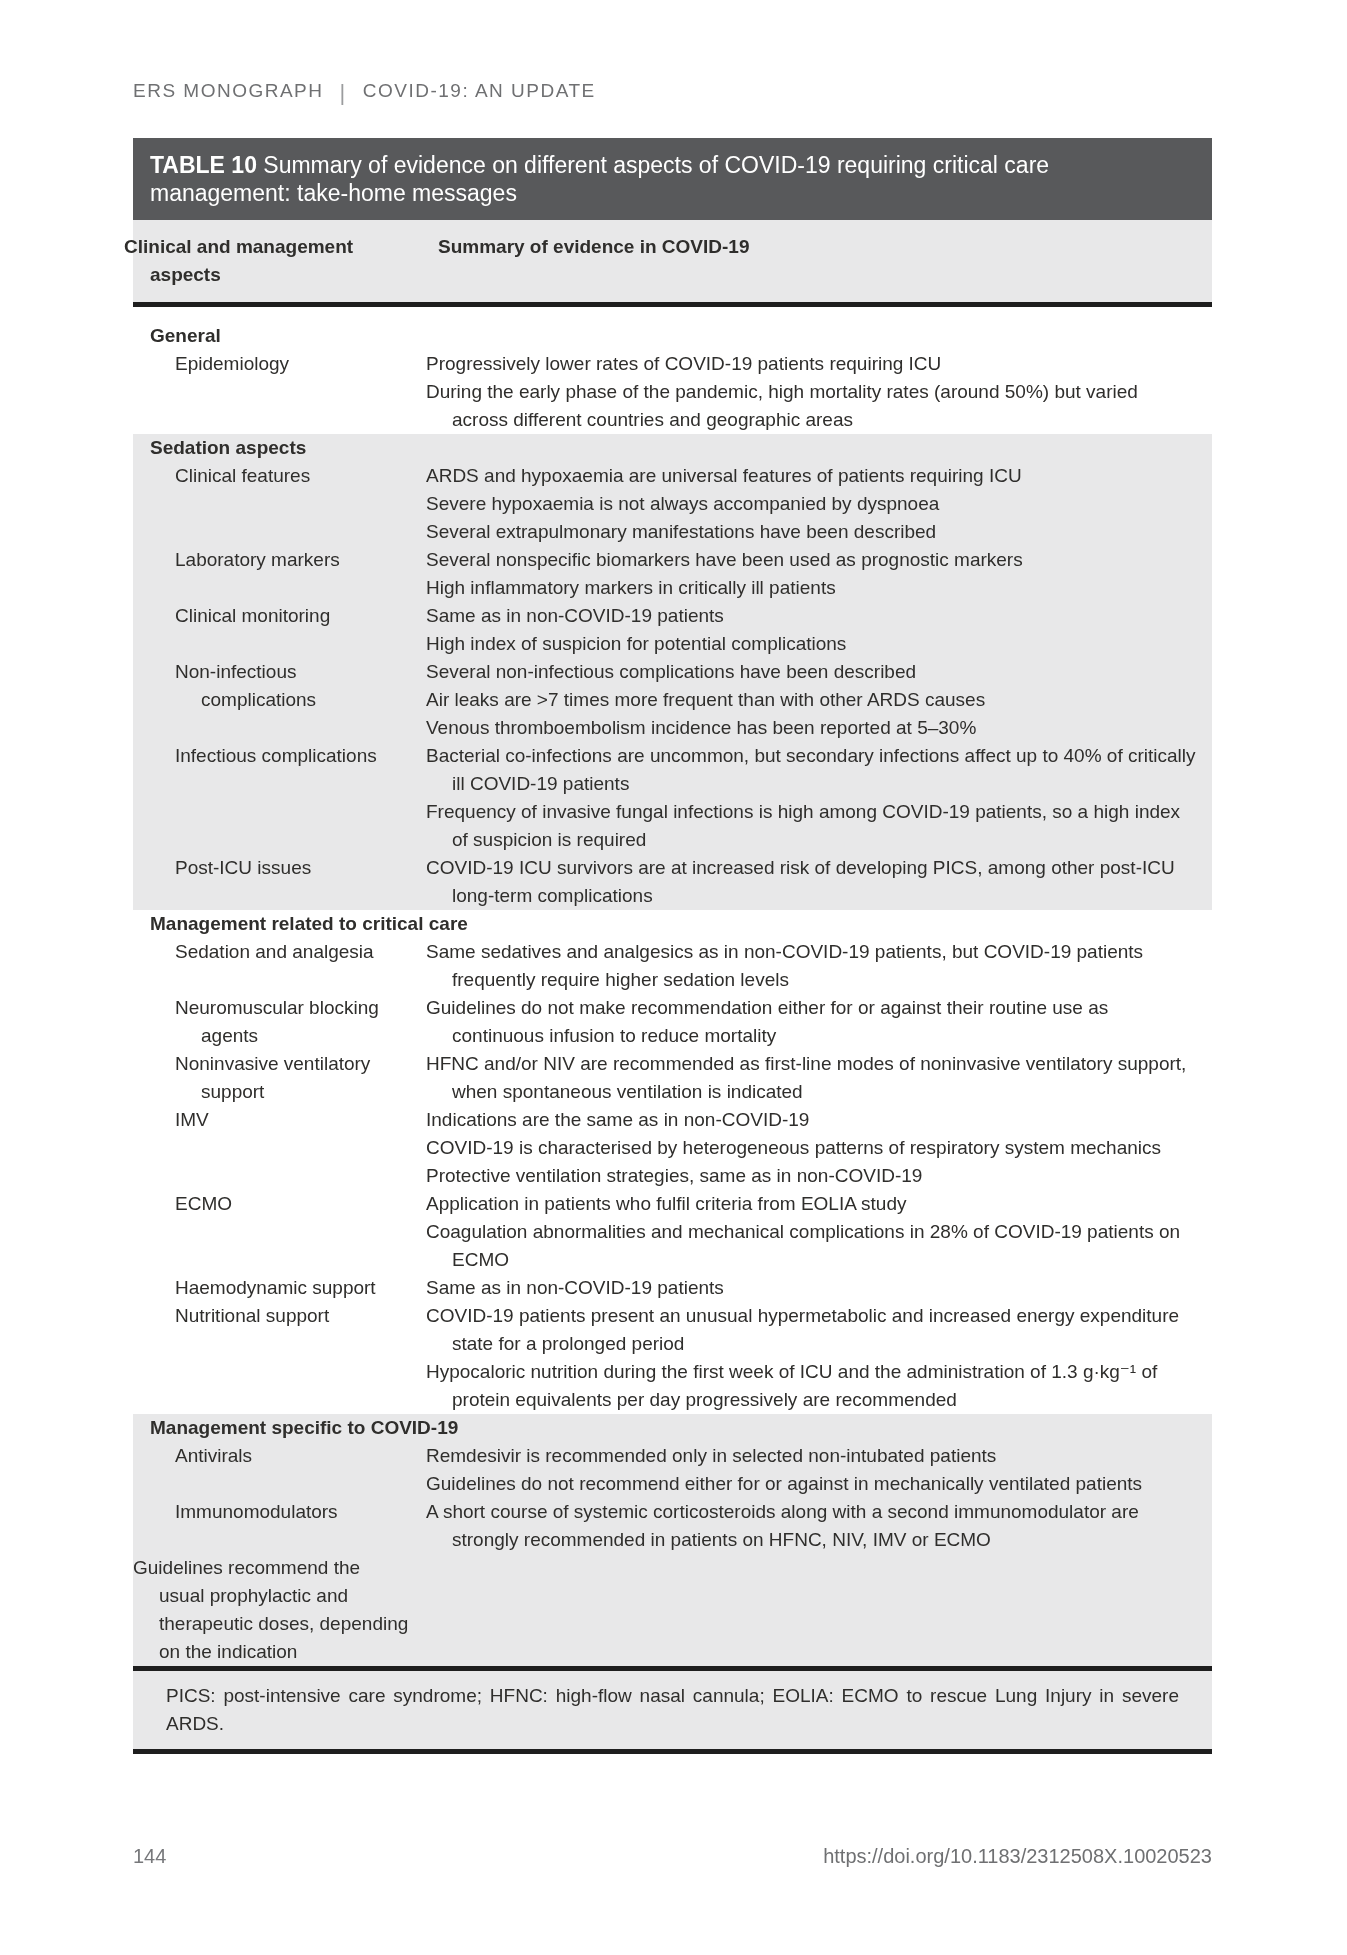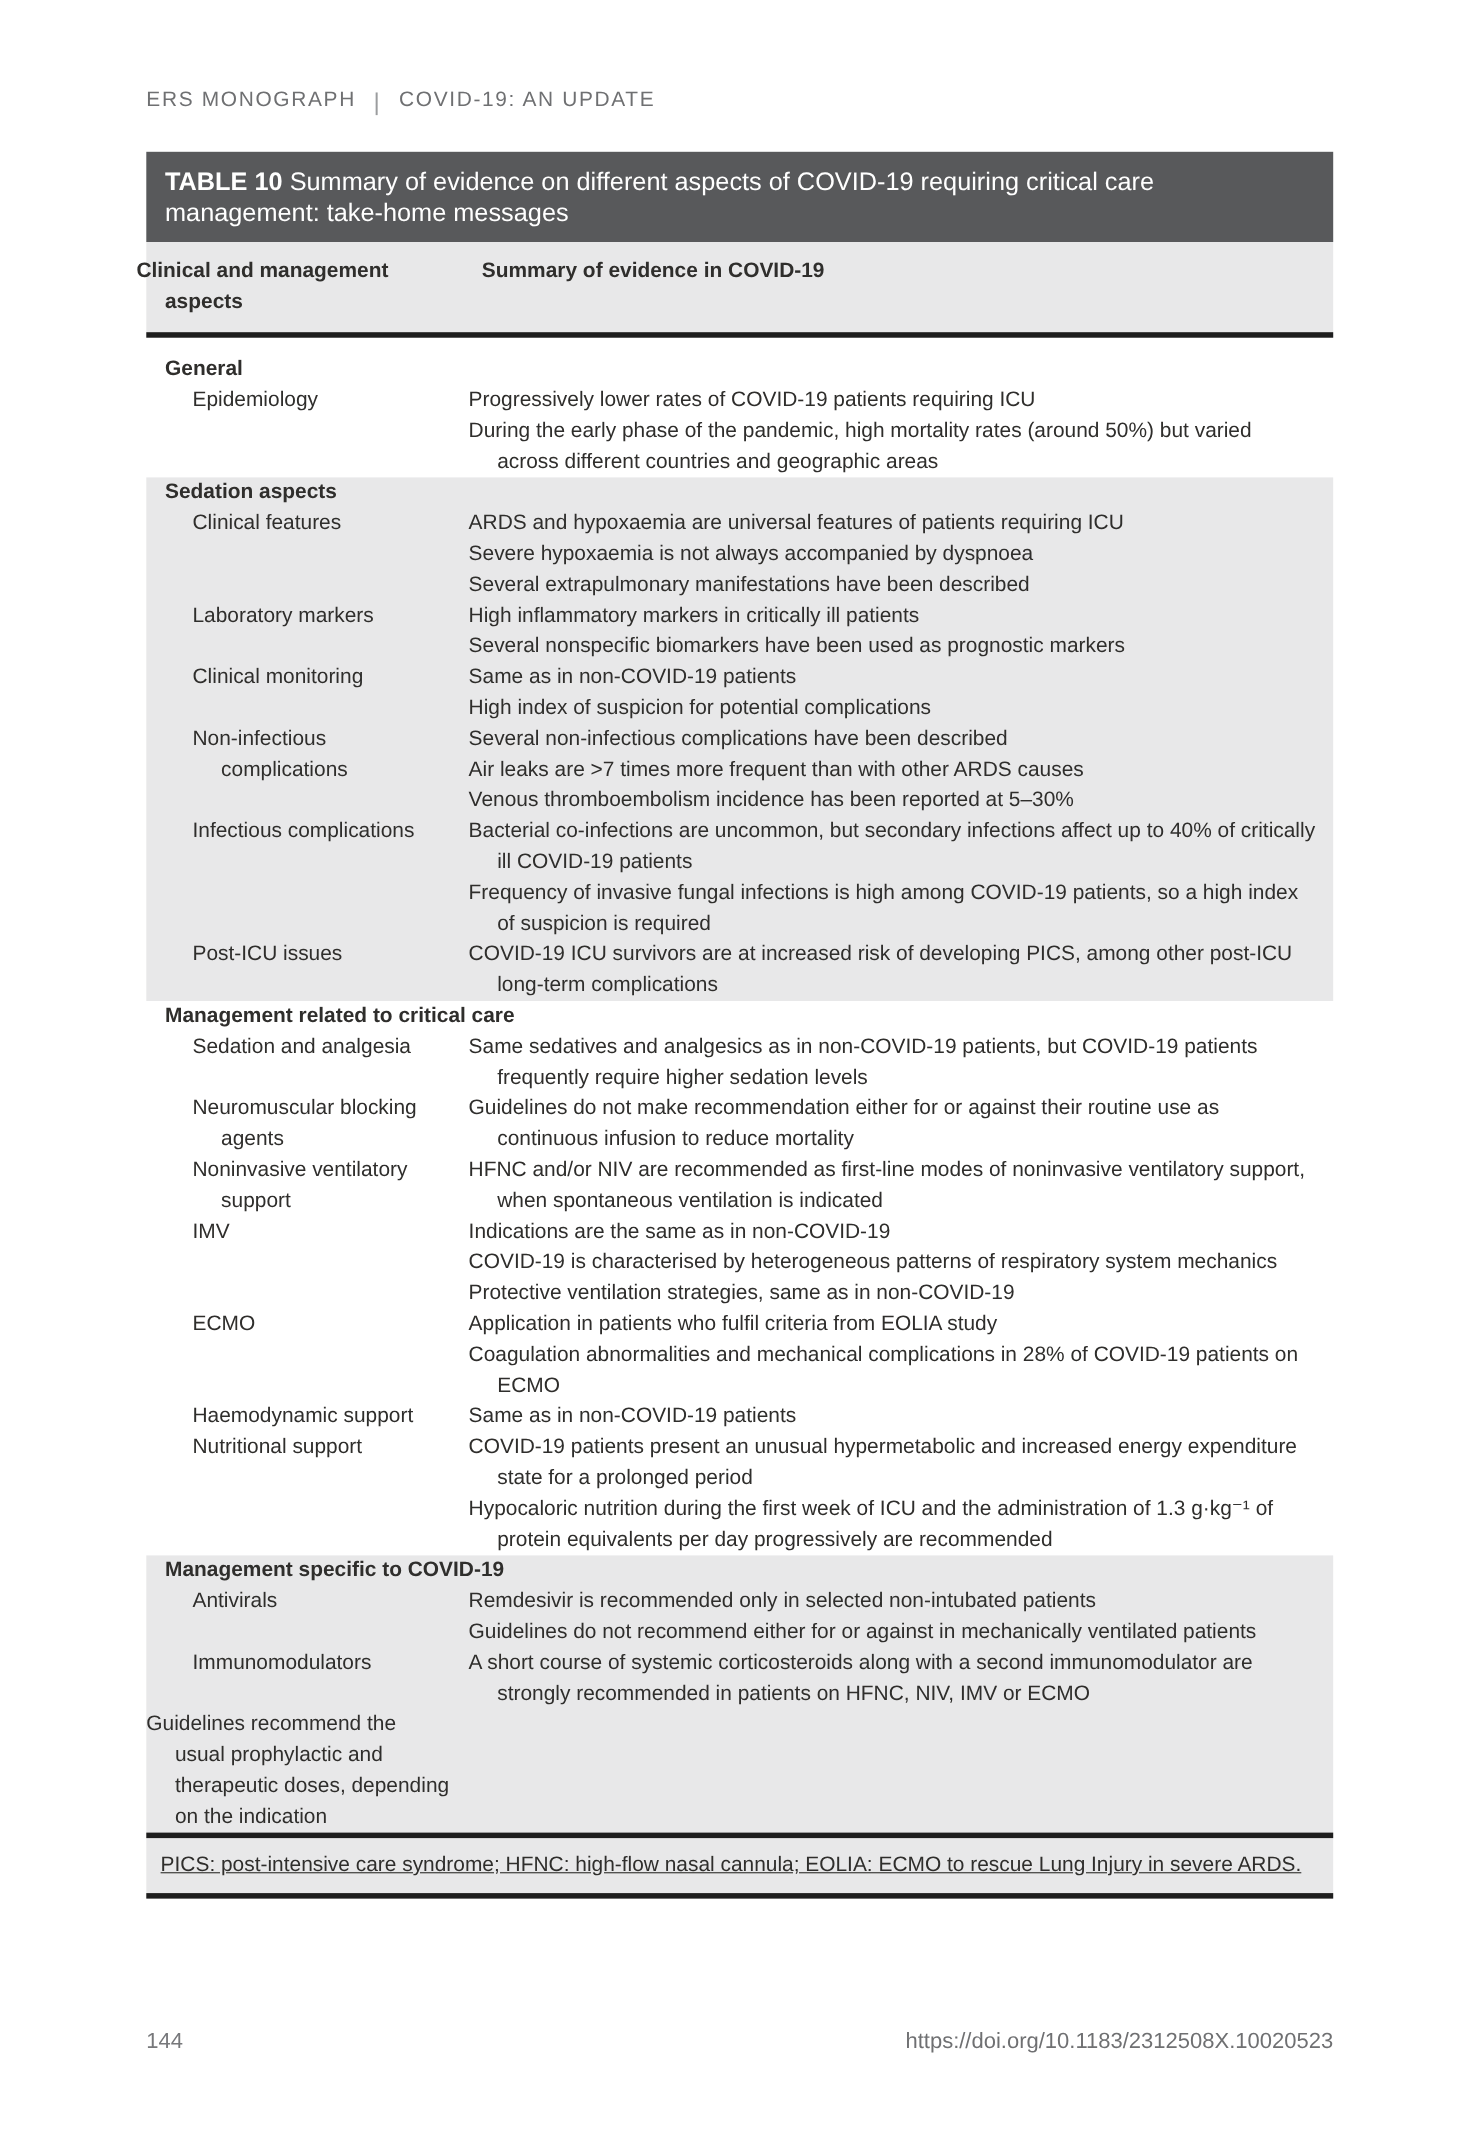--- a/index.html
+++ b/index.html
@@ -48,22 +48,22 @@
   .section.shaded{background:var(--band-bg);}
   .section-header{font-weight:bold;padding-left:17px;line-height:28px;}
   .row{display:grid;grid-template-columns:293px 1fr;}
   .aspect-cell{padding-left:42px;padding-right:10px;}
   .aspect-cell .hang, .summary-cell .hang{display:block;}
   .summary-cell{padding-right:16px;}
   .footnote{
     background:var(--band-bg);
     border-top:5px solid var(--rule);
     border-bottom:5px solid var(--rule);
-    padding:11px 13px;
-    text-align:justify;line-height:28px;text-decoration:underline;
+    padding:11px 33px;
+    text-align:justify;line-height:28px;
   }
   .page-footer{
     position:absolute;top:1845px;left:133px;width:1079px;
     display:flex;justify-content:space-between;align-items:baseline;
     font-size:20px;color:#77787B;
   }
   .page-footer .doi{color:var(--muted);}
 </style>
 </head>
 <body>
@@ -109,22 +109,22 @@
             <p class="hang">ARDS and hypoxaemia are universal features of patients requiring ICU</p>
             <p class="hang">Severe hypoxaemia is not always accompanied by dyspnoea</p>
             <p class="hang">Several extrapulmonary manifestations have been described</p>
           </div>
         </div>
         <div class="row">
           <div class="aspect-cell">
             <span class="hang">Laboratory markers</span>
           </div>
           <div class="summary-cell">
+            <p class="hang">Several nonspecific biomarkers have been used as prognostic markers</p>
             <p class="hang">High inflammatory markers in critically ill patients</p>
-            <p class="hang">Several nonspecific biomarkers have been used as prognostic markers</p>
           </div>
         </div>
         <div class="row">
           <div class="aspect-cell">
             <span class="hang">Clinical monitoring</span>
           </div>
           <div class="summary-cell">
             <p class="hang">Same as in non-COVID-19 patients</p>
             <p class="hang">High index of suspicion for potential complications</p>
           </div>

